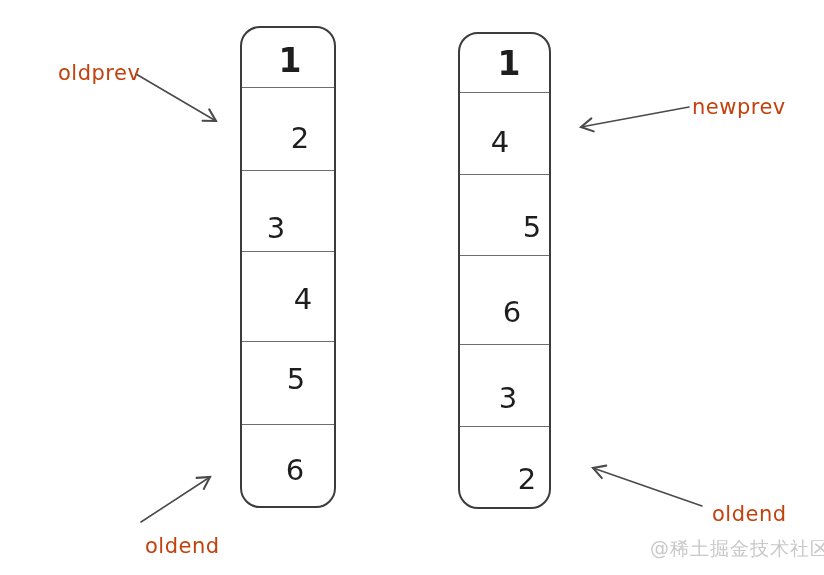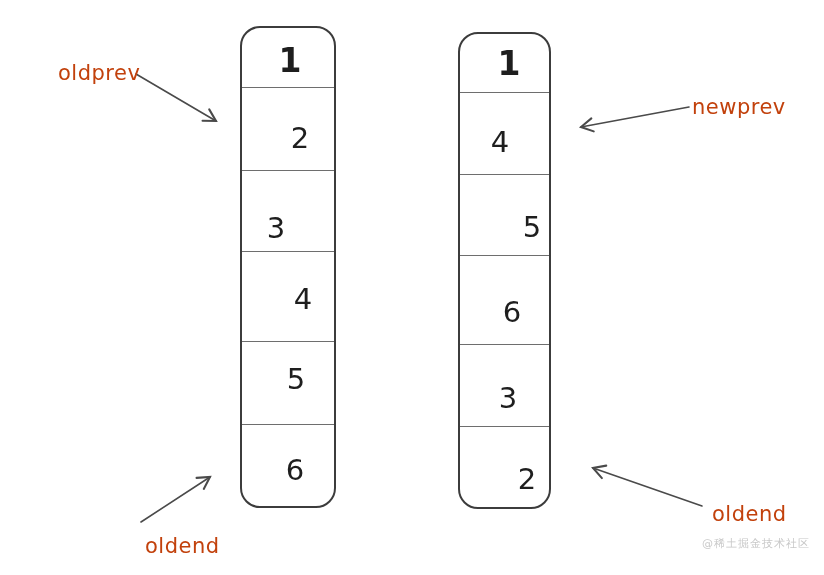--- a/index.html
+++ b/index.html
@@ -48,21 +48,21 @@
     color: #c2410c;
     letter-spacing: 0.5px;
     white-space: nowrap;
   }
   .watermark {
     position: absolute;
     left: 650px;
     top: 536px;
     width: 160px;
     text-align: right;
-    font-size: 11px;
+    font-size: 19px;
     color: #c8c8c8;
     letter-spacing: 1px;
     white-space: nowrap;
   }
 </style>
 </head>
 <body>
 
 <div class="canvas">
 

